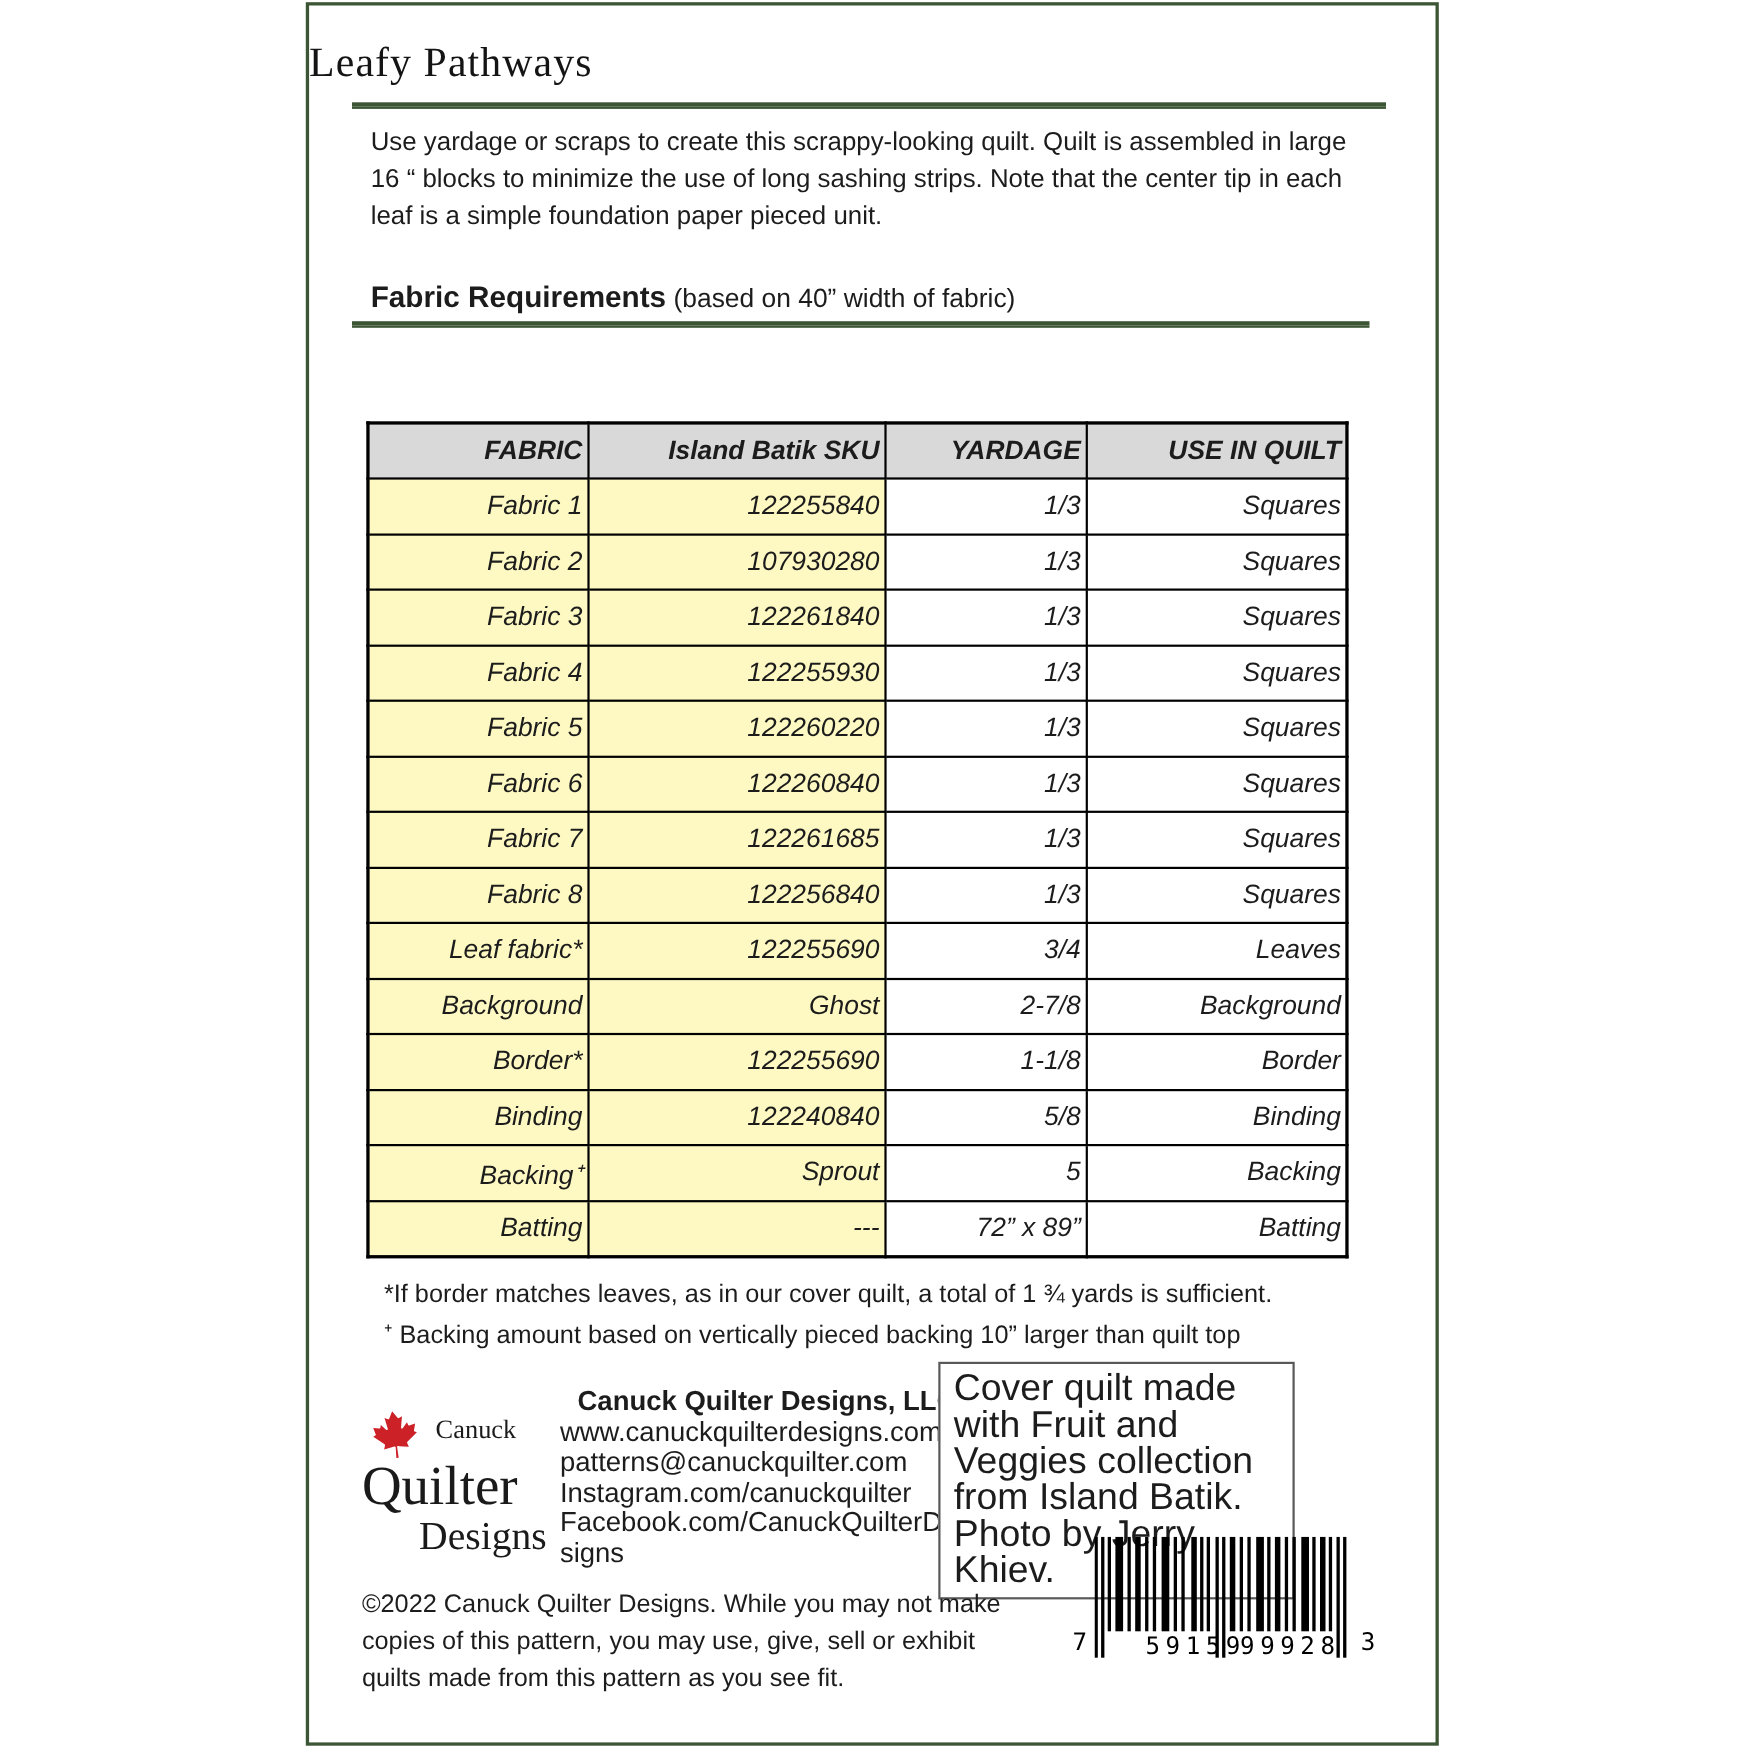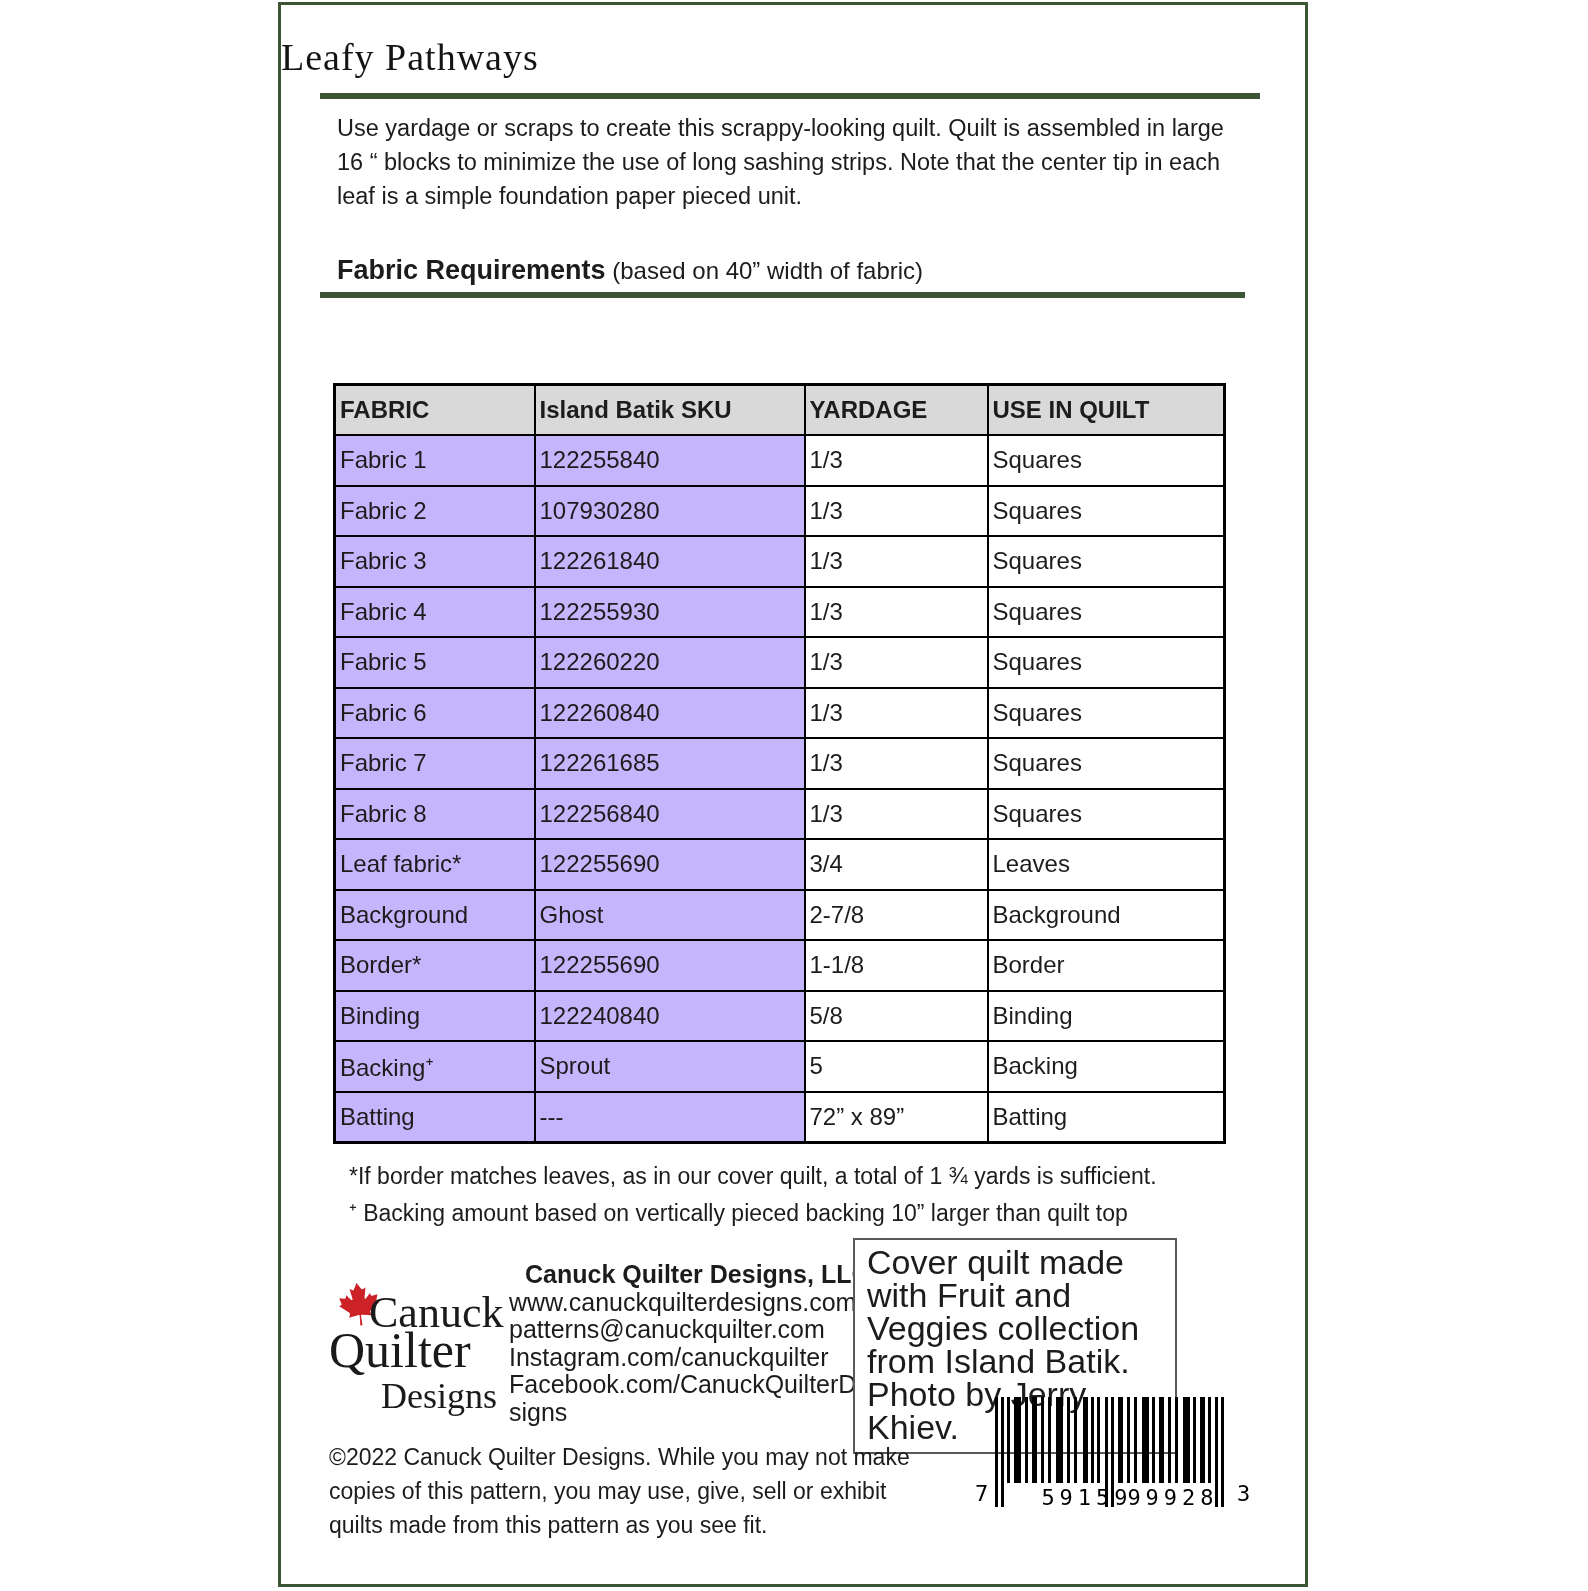--- a/index.html
+++ b/index.html
@@ -26,35 +26,35 @@
   .fr-heading .hb { font-weight:bold; font-size:27px; }
   .note {
     position:absolute; left:56px; top:305px; width:860px;
     font-size:23px; line-height:31px;
   }
   table.fabric-table {
     position:absolute; left:52px; top:378px; width:890px;
     border-collapse:collapse; border:3px solid #000; table-layout:fixed;
   }
   .fabric-table th, .fabric-table td {
-    border:2.5px solid #000; text-align:left; vertical-align:middle;
-    font-size:24px; height:50.5px; padding:0 4px;
+    border:2.5px solid #000; text-align:right; vertical-align:middle;
+    font-size:24px; height:50.5px; padding:0 4px;font-style:italic;
   }
   .fabric-table th { background:#d9d9d9; font-weight:bold; }
-  .fabric-table td.shade { background:#c4b5fd; }
+  .fabric-table td.shade { background:#fef9c3; }
   .footnotes {
     position:absolute; left:68px; top:1153px; width:900px;
     font-size:23px; line-height:37px;
   }
   
   .logo { position:absolute; left:48px; top:1264px; width:190px; height:180px;
     font-family:"Liberation Serif", serif; color:#1a1a1a; }
   .logo .leaf { position:absolute; left:4px; top:12px; width:52px; height:52px;
     transform:rotate(-6deg); }
-  .logo .w1 { position:absolute; left:40px; top:18px; font-size:44px; }
+  .logo .w1 { position:absolute; left:67px; top:18px; font-size:24px; }
   .logo .w2 { position:absolute; left:0px;  top:52px; font-size:50px; }
   .logo .w3 { position:absolute; left:52px; top:106px; font-size:36px; }
   
   .contact { position:absolute; left:228px; top:1256px; width:372px;
     font-size:25px; line-height:27.5px; }
   .contact .c-name { font-weight:bold; font-size:25px;margin-left:16px; }
   .contact .wrapline { overflow-wrap:break-word; word-break:break-all; }
   
   .cover-box {
     position:absolute; left:572px; top:1233px; width:324px; min-height:156px;

